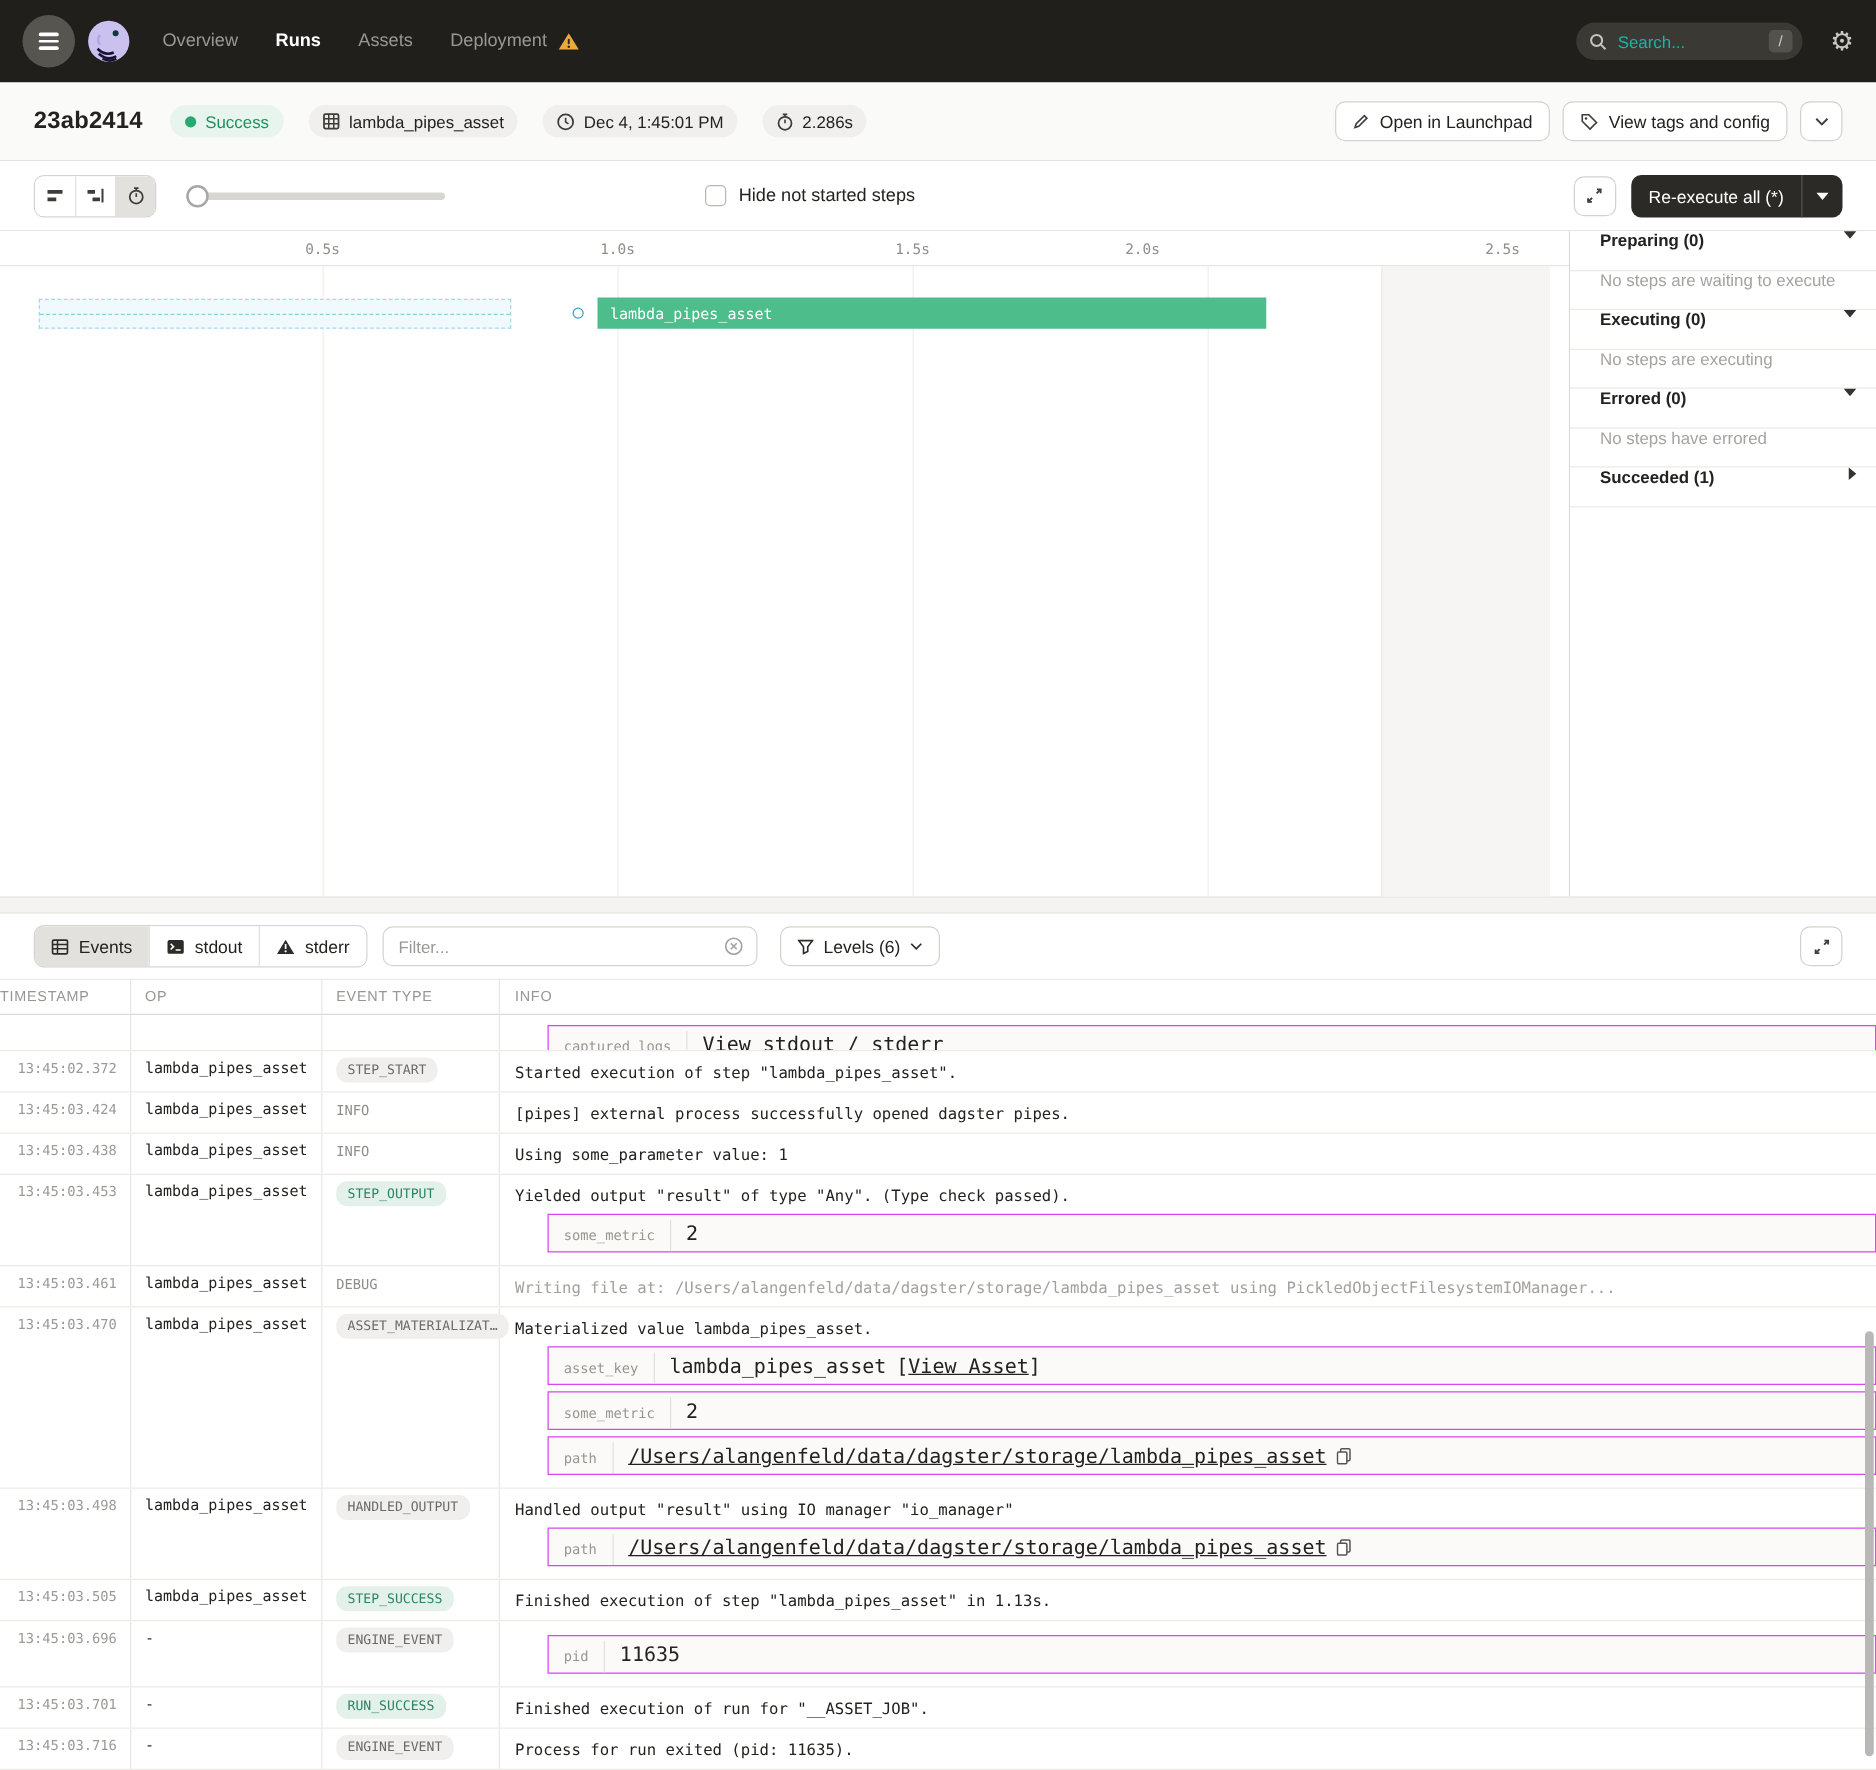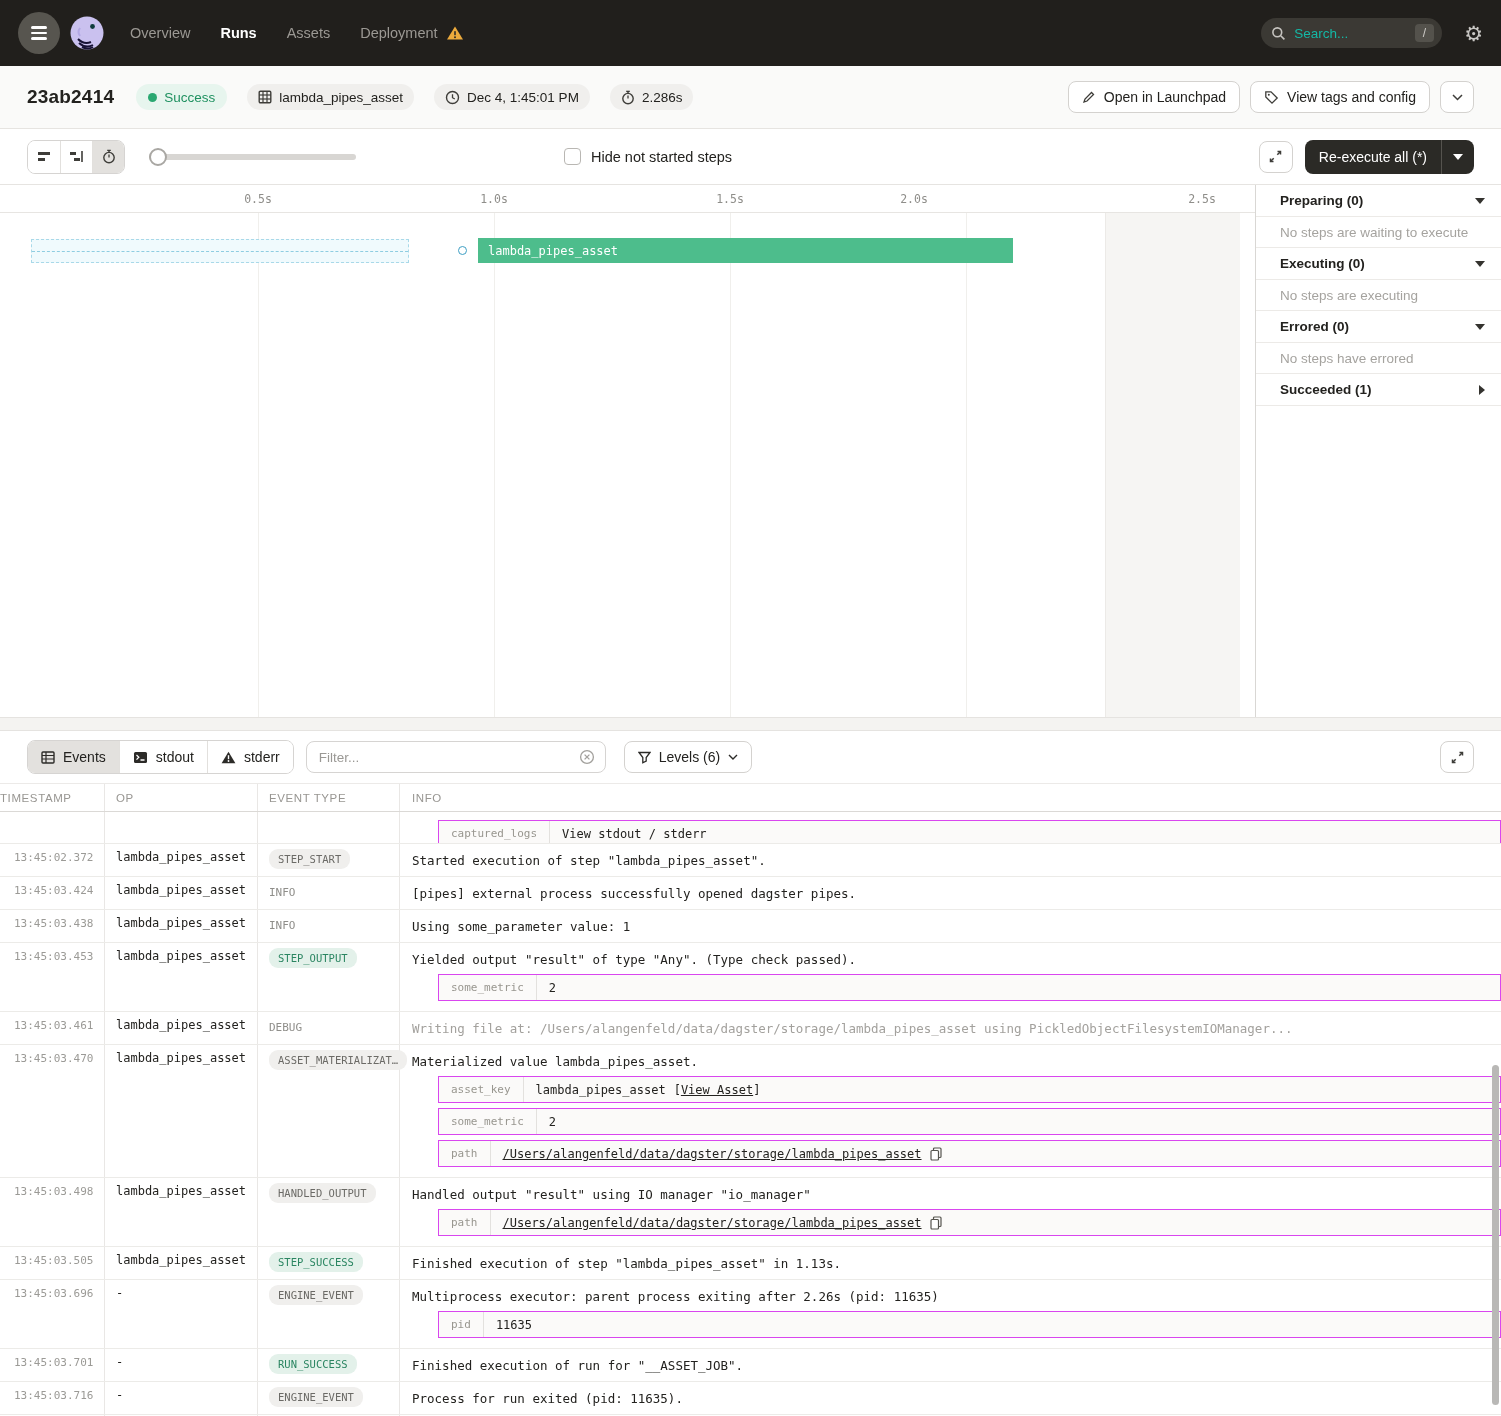--- a/index.html
+++ b/index.html
@@ -65,21 +65,21 @@
   .depdot { position:absolute; left:458px; top:33px; width:9px; height:9px; border-radius:50%; border:1.5px solid #3e9fc4; background:#fff; }
   .ganttbar { position:absolute; left:478px; top:25px; width:535px; height:25px; background:#4dbd8c; color:#fff; font-size:12px; display:flex; align-items:center; padding-left:10px; cursor:pointer;}
   .chart-controls { position:absolute; left:323px; bottom:12px; display:flex; align-items:center; }
   .stepinput { width:360px; height:32px; border:1px solid #d6d4d2; border-radius:8px; background:#fff; display:flex; align-items:center; gap:8px; padding:0 10px; }
   .stepinput input { border:none; outline:none; flex:1; font-size:13.5px; color:#23221f; font-family:"Liberation Sans",sans-serif; background:transparent;}
   .stepinput input::placeholder { color:#9a9894; }
   .applybtn { margin-left:8px; width:56px; height:30px; border:1px solid #d6d4d2; border-radius:15px; background:#fff; display:flex; align-items:center; justify-content:center; gap:6px; cursor:pointer; }
   .chart-controls .checkrow { margin-left:14px; }
 
   .sidebar { width:246px; border-left:1px solid #d9d7d4; background:#fff; }
-  .side-row { border-bottom:1px solid #eceae7; display:flex; align-items:center; padding:0 16px 0 24px; }
+  .side-row { border-bottom:1px solid #eceae7; display:flex; padding:0 16px 0 24px; }
   .side-head { height:32px; font-size:13.5px; font-weight:bold; color:#23221f; cursor:pointer;}
   .side-head .grow { flex:1; }
   .side-msg { height:31px; font-size:13.5px; color:#a5a39f; }
   .caret-down { width:0; height:0; border-left:5px solid transparent; border-right:5px solid transparent; border-top:6px solid #34332f; }
   .caret-right { width:0; height:0; border-top:5px solid transparent; border-bottom:5px solid transparent; border-left:6px solid #34332f; }
 
   .band { height:14px; background:#f4f3f1; border-top:1px solid #e5e3e0; border-bottom:1px solid #e5e3e0; }
 
   
   .logpanel { height:685px; display:flex; flex-direction:column; background:#fff; position:relative;}
@@ -110,21 +110,21 @@
   .c-type { padding:5px 16px 5px 11px; }
   .c-info { padding:6px 12px 6px 12px; font-size:12.5px; font-family:"DejaVu Sans Mono",monospace;}
   .plain-type { font-size:11px; color:#8f8e8a; font-family:"DejaVu Sans Mono",monospace; display:inline-block; padding-top:2px;}
   .badge { display:inline-block; font-size:10.5px; font-family:"DejaVu Sans Mono",monospace; border-radius:9px; padding:4px 9px; white-space:nowrap;}
   .badge.gray { background:#f0efed; color:#6b6a66; }
   .badge.green { background:#e3f1ea; color:#2a8561; }
   .info-text { line-height:18px; padding-top:2px;}
   .info-text.muted { color:#a3a19d; }
   .meta-table { display:flex; border:1px solid #d946ef; background:#fbfaf9; margin:5px 0 4px 26px; width:calc(100% - 14px); align-items:flex-end;}
   .meta-key { font-size:11px; color:#98968f; font-family:"DejaVu Sans Mono",monospace; padding:6px 12px; border-right:1px solid #e3e1de; white-space:nowrap;}
-  .meta-val { font-size:12px; color:#23221f; font-family:"DejaVu Sans Mono",monospace; padding:5px 12px; flex:1; display:flex; align-items:center; gap:8px;}
+  .meta-val { font-size:16px; color:#23221f; font-family:"DejaVu Sans Mono",monospace; padding:5px 12px; flex:1; display:flex; align-items:center; gap:8px;}
   .meta-link { color:#23221f; text-decoration:underline; cursor:pointer; }
   .log-row.partial { height:32px; overflow:hidden; }
   .log-row.partial .meta-table { margin-top:2px; }
   .filler { flex:1; display:grid; grid-template-columns:105px 153px 142px 1fr; border-bottom:none;}
   .filler > div:not(:last-child){ border-right:1px solid #e9e7e5; }
   .scrollthumb { position:absolute; right:2px; top:253px; width:7px; height:340px; border-radius:4px; background:#b9b8b6; }
 
   svg { display:block; }
 </style>
 </head>
@@ -509,21 +509,20 @@
         <div class="c-type"><span class="badge green">STEP_SUCCESS</span></div>
         <div class="c-info">
           <div class="info-text">Finished execution of step "lambda_pipes_asset" in 1.13s.</div>
         </div>
       </div>
       <div class="log-row">
         <div class="c-time">13:45:03.696</div>
         <div class="c-op">-</div>
         <div class="c-type"><span class="badge gray">ENGINE_EVENT</span></div>
         <div class="c-info">
-          <div class="info-text">Multiprocess executor: parent process exiting after 2.26s (pid: 11635)</div>
           <div class="meta-table">
             <span class="meta-key">pid</span>
             <span class="meta-val">
               <span>11635</span>
             </span>
           </div>
         </div>
       </div>
       <div class="log-row">
         <div class="c-time">13:45:03.701</div>

